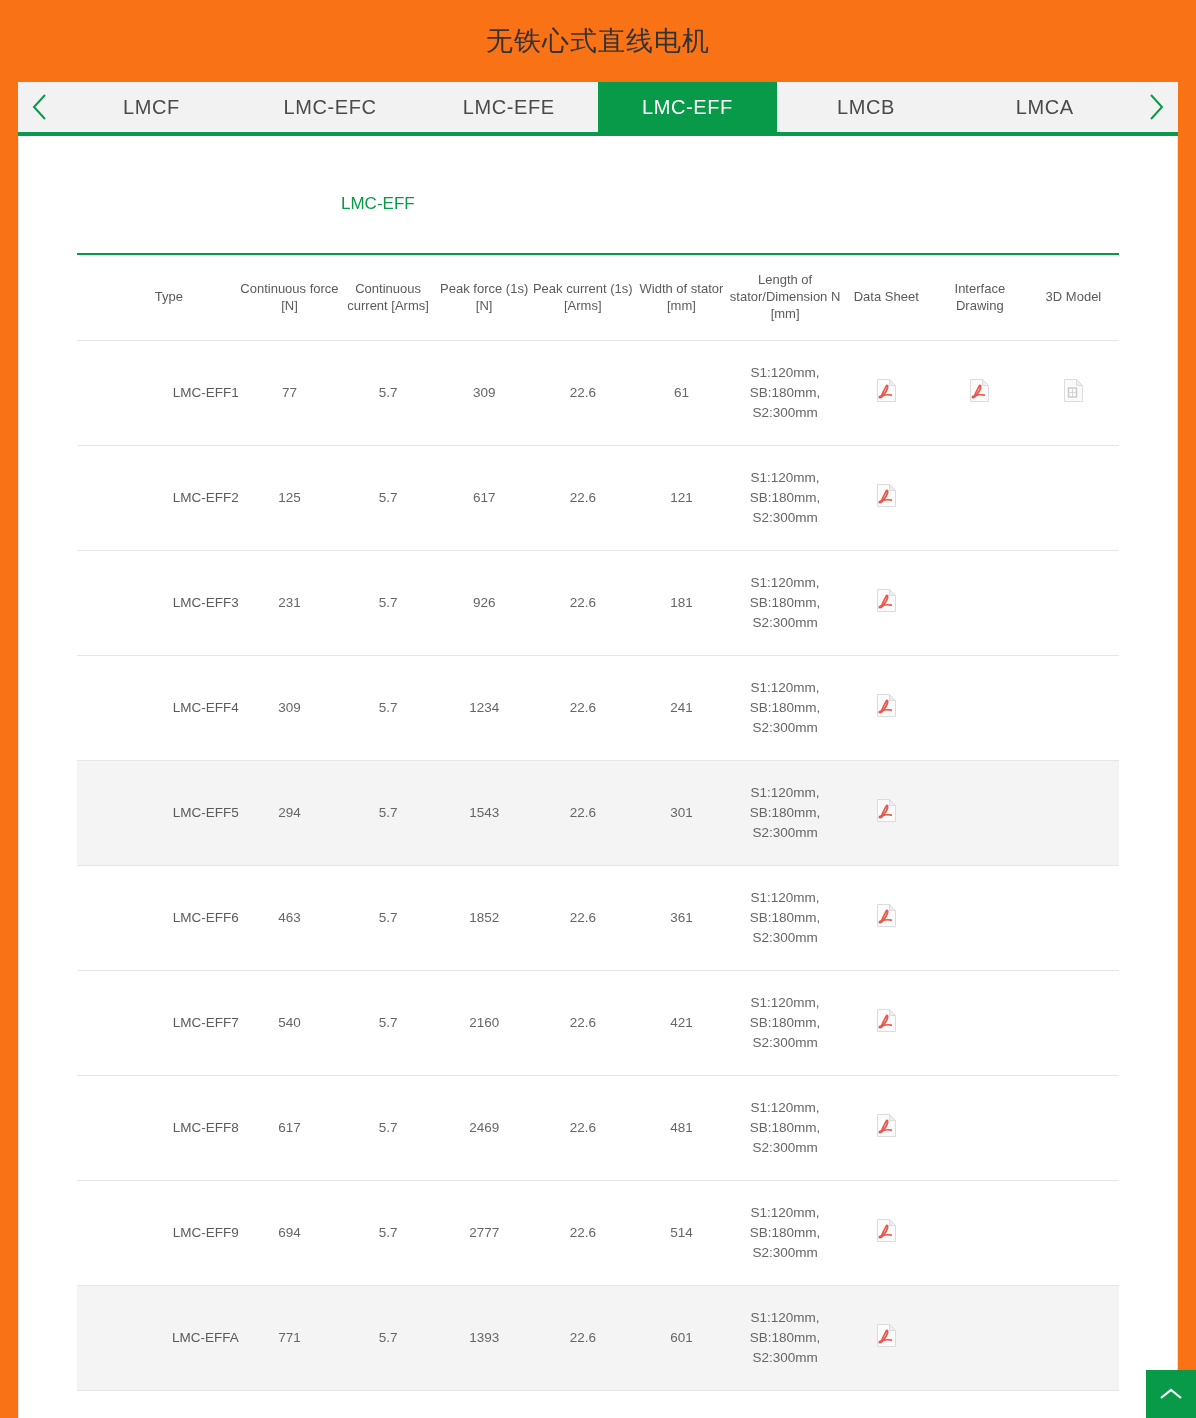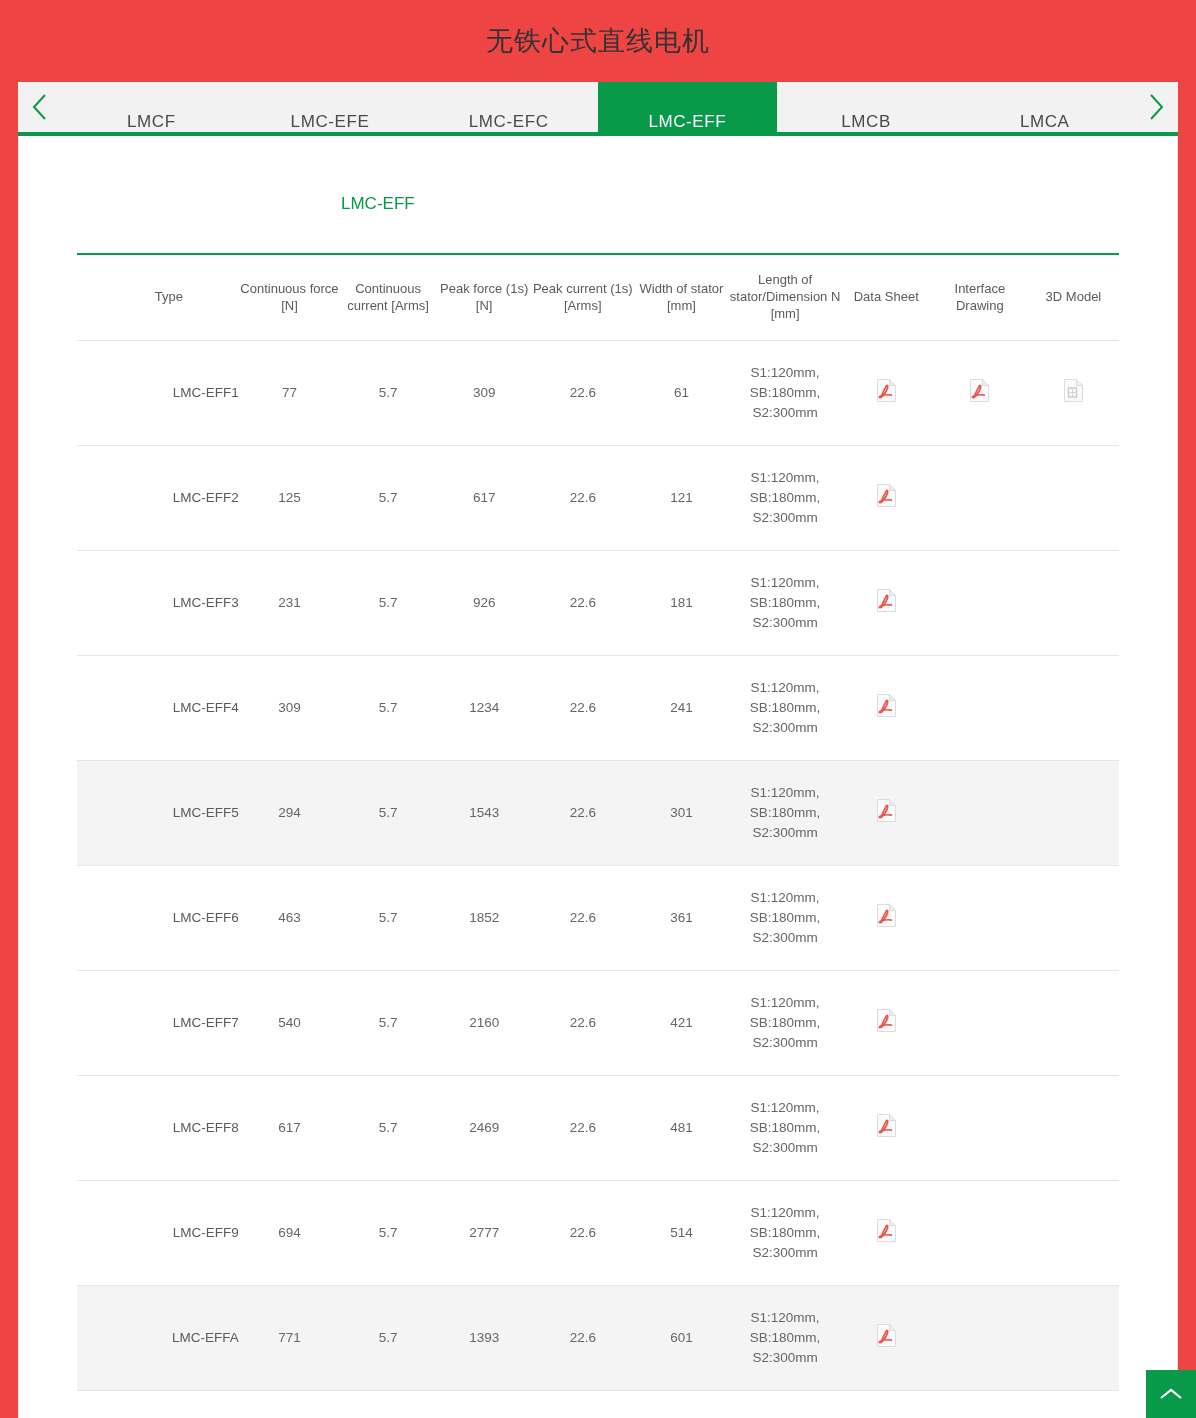--- a/index.html
+++ b/index.html
@@ -8,21 +8,21 @@
     margin: 0;
     padding: 0;
     background: #ffffff;
     font-family: "Liberation Sans", "DejaVu Sans", sans-serif;
   }
   #page {
     position: relative;
     width: 1196px;
     height: 1418px;
     overflow: hidden;
-    background: #ef4444;
+    background: #f97316;
   }
 
   
   .page-title {
     text-align: center;
     font-size: 27px;
     font-weight: 400;
     color: #333333;
     letter-spacing: 1px;
     margin: 0;
@@ -51,23 +51,23 @@
   }
   .tab-arrow svg { display: block; }
   .tabs {
     flex: 1 1 auto;
     display: flex;
     align-items: stretch;
   }
   .tab {
     flex: 1 1 0;
     display: flex;
-    align-items: flex-end;
+    align-items: center;
     justify-content: center;
-    font-size: 17px;
+    font-size: 20px;
     color: #4a4a4a;
     letter-spacing: .6px;
     cursor: pointer;
     user-select: none;
     white-space: nowrap;
   }
   .tab.active {
     background: #089949;
     color: #ffffff;
   }
@@ -190,24 +190,24 @@
         <svg width="22" height="30" viewBox="0 0 22 30" fill="none">
           <path d="M16 3 L5 15 L16 27" stroke="#089949" stroke-width="2" fill="none"></path>
         </svg>
       </span>
     </div>
     <div class="tabs">
       <div class="tab">
           <span>LMCF</span>
         </div>
       <div class="tab">
+          <span>LMC-EFC</span>
+        </div>
+      <div class="tab">
           <span>LMC-EFE</span>
-        </div>
-      <div class="tab">
-          <span>LMC-EFC</span>
         </div>
       <div class="tab active">
           <span>LMC-EFF</span>
         </div>
       <div class="tab">
           <span>LMCB</span>
         </div>
       <div class="tab">
           <span>LMCA</span>
         </div>

